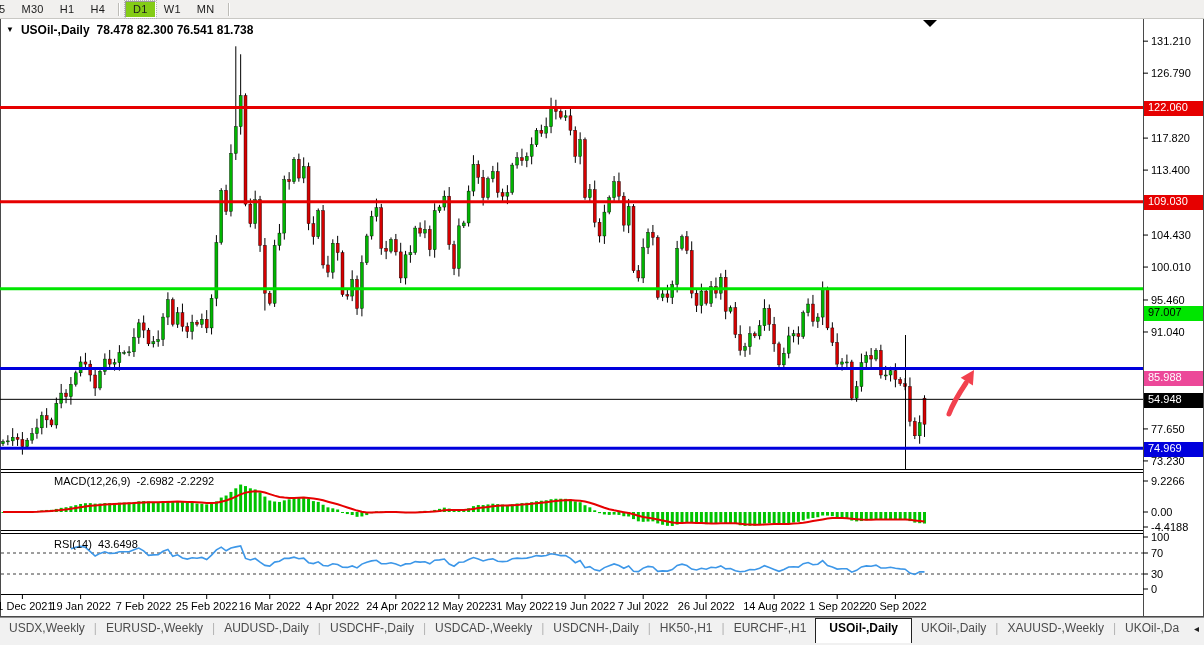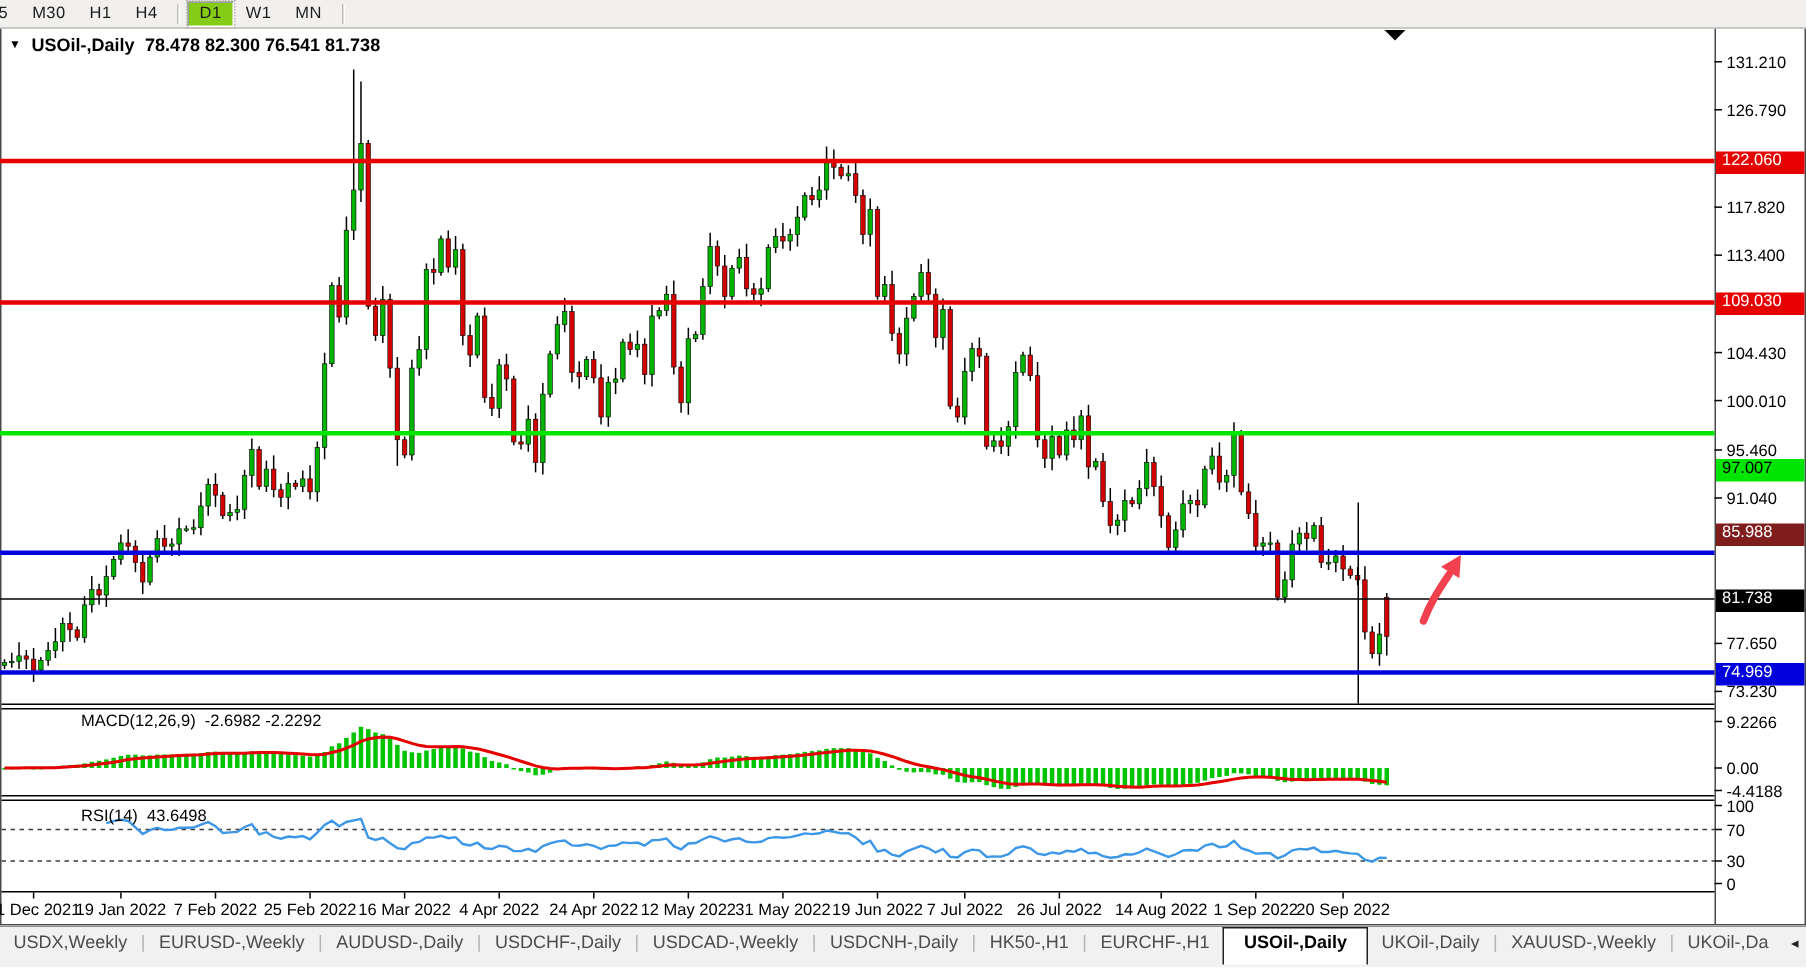--- a/index.html
+++ b/index.html
@@ -1125,22 +1125,22 @@
 
   <div id="rsi-label" class="paneLabel">
     <span>RSI(14)</span>&nbsp;
     <span>43.6498</span>
   </div>
 
   <div id="axis-boxes">
       <div class="axbox" style="top: 100.91px; background: rgb(230, 0, 0); color: rgb(255, 255, 255);">122.060</div>
       <div class="axbox" style="top: 195.245px; background: rgb(230, 0, 0); color: rgb(255, 255, 255);">109.030</div>
       <div class="axbox" style="top: 282.289px; background: rgb(0, 230, 0); color: rgb(0, 0, 0); margin-top: 24px;">97.007</div>
-      <div class="axbox" style="top: 349px; background: #7f1d1d; color: rgb(255, 255, 255);">85.988</div>
-      <div class="axbox" style="top: 392.833px; background: rgb(0, 0, 0); color: rgb(255, 255, 255);">81.738</div>
+      <div class="axbox" style="top: 371px; background: #ec4899; color: rgb(255, 255, 255);">85.988</div>
+      <div class="axbox" style="top: 392.833px; background: rgb(0, 0, 0); color: rgb(255, 255, 255);">54.948</div>
       <div class="axbox" style="top: 441.839px; background: rgb(0, 0, 221); color: rgb(255, 255, 255);">74.969</div>
     </div>
 
   <div id="tabbar">
       <span class="tab">USDX,Weekly</span>
       <span class="tabsep">|</span>
       <span class="tab">EURUSD-,Weekly</span>
       <span class="tabsep">|</span>
       <span class="tab">AUDUSD-,Daily</span>
       <span class="tabsep">|</span>

